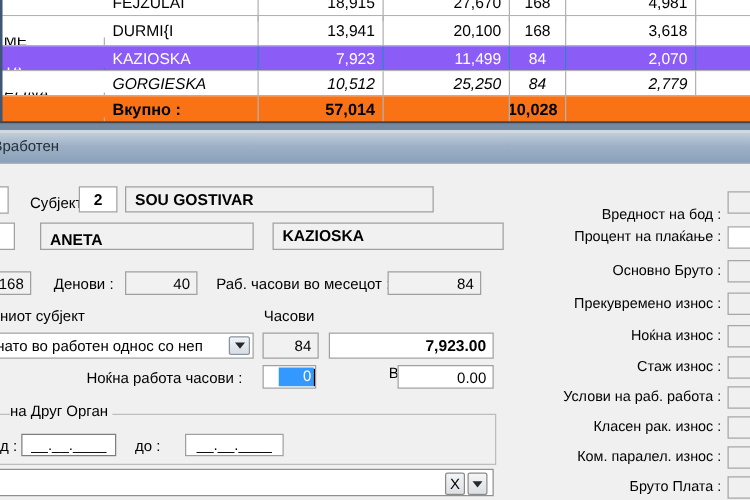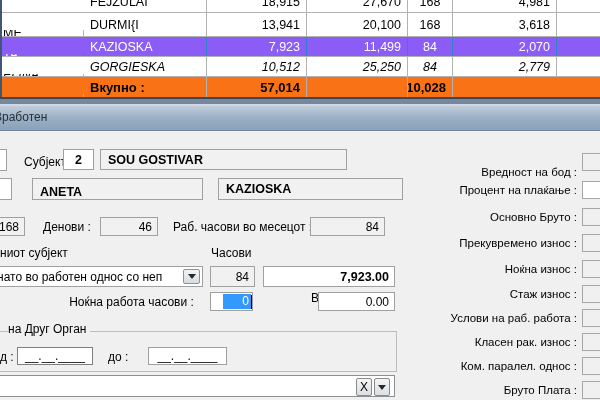--- a/index.html
+++ b/index.html
@@ -208,21 +208,21 @@
       </div>
     <div class="ibox bold lf-al" style="left:218px;top:47px;width:185px;height:22px;">
         <span>KAZIOSKA</span>
       </div>
 
     <div class="ibox rt-al" style="left:-30px;top:86px;width:55px;height:19px;">
         <span>168</span>
       </div>
     <div class="lbl" style="left:43px;top:89px;">Денови :</div>
     <div class="ibox rt-al" style="left:100px;top:86px;width:58px;height:19px;">
-        <span>46</span>
+        <span>40</span>
       </div>
     <div class="lbl" style="left:173px;top:89px;">Раб. часови во месецот :</div>
     <div class="ibox rt-al" style="left:310px;top:86px;width:75px;height:19px;">
         <span>84</span>
       </div>
 
     <div class="lbl" style="left:0px;top:115px;">ниот субјект</div>
     <div class="lbl" style="left:211px;top:115px;">Часови</div>
     <div class="lbl" style="left:311px;top:115px;margin-top:45px;">Вкупно</div>
 
@@ -279,19 +279,19 @@
     <div class="rlabel" style="top:106px;">Прекувремено износ :</div>
     <div class="rbox" style="top:103px;"><span></span></div>
     <div class="rlabel" style="top:132px;">Ноќна износ :</div>
     <div class="rbox" style="top:129px;"><span></span></div>
     <div class="rlabel" style="top:157px;">Стаж износ :</div>
     <div class="rbox" style="top:154px;"><span></span></div>
     <div class="rlabel" style="top:181px;">Услови на раб. работа :</div>
     <div class="rbox" style="top:178px;"><span></span></div>
     <div class="rlabel" style="top:205px;">Класен рак. износ :</div>
     <div class="rbox" style="top:202px;"><span></span></div>
-    <div class="rlabel" style="top:229px;">Ком. паралел. однос :</div>
+    <div class="rlabel" style="top:229px;">Ком. паралел. износ :</div>
     <div class="rbox" style="top:226px;"><span></span></div>
     <div class="rlabel" style="top:253px;">Бруто Плата :</div>
     <div class="rbox" style="top:250px;"><span></span></div>
   </div>
 
 </div>
 
 </body></html>

